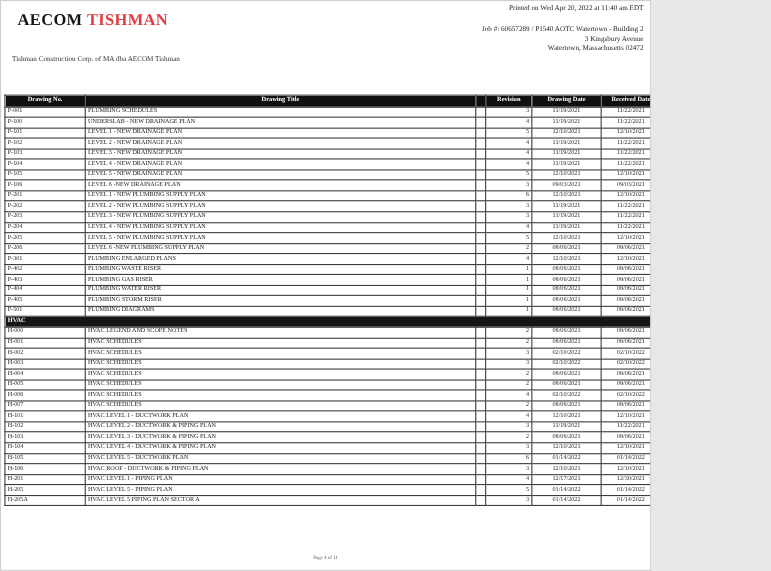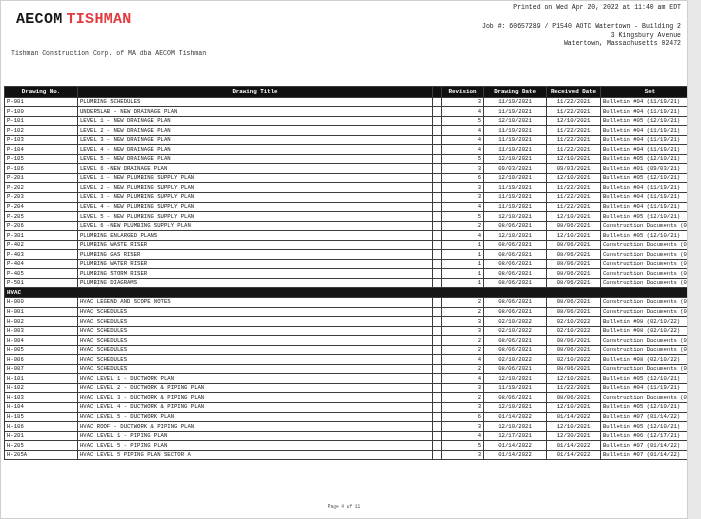--- a/index.html
+++ b/index.html
@@ -1,19 +1,19 @@
 <!DOCTYPE html>
 <html><head>
 <meta charset="utf-8">
 <style>
   * { margin:0; padding:0; box-sizing:border-box; }
   html,body { background:#e8e8e8; }
   #page {
-    position:relative; width:688px; height:519px; background:#ffffff;
-    font-family:Liberation Mono, monospace; color:#1a1a1a; overflow:hidden;
+    position:relative; width:592px; height:519px; background:#ffffff;
+    font-family:Liberation Serif, serif; color:#1a1a1a; overflow:hidden;
     border:1px solid #cfcfcf;
   }
   .printed-on {
     position:absolute; top:3px; right:6px; font-size:6.5px; color:#222;
   }
   .logo {
     position:absolute; top:10px; left:15px; font-size:15px; font-weight:bold;
     letter-spacing:0.3px; white-space:nowrap;
   }
   .logo .aecom { color:#161616; }

